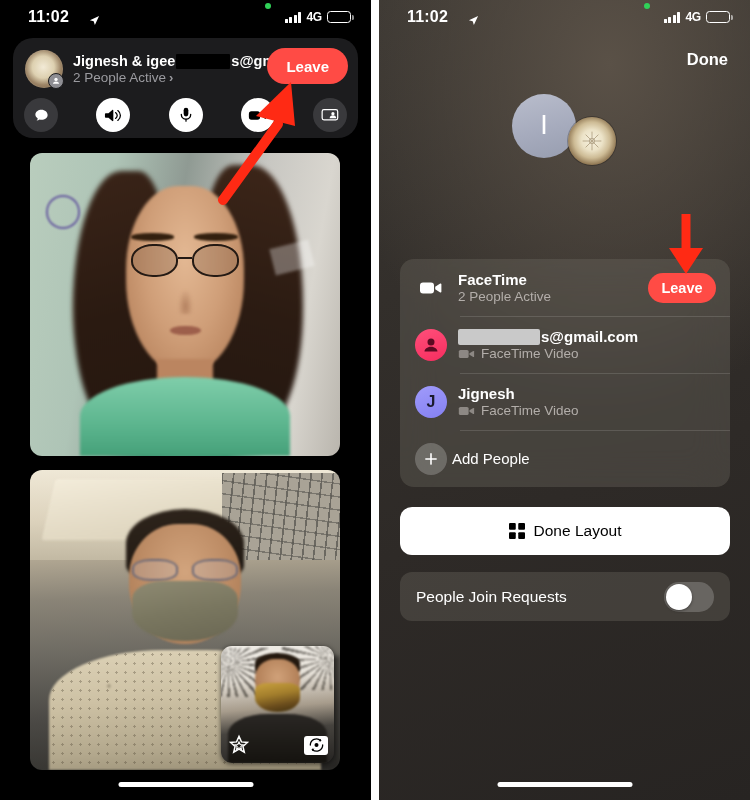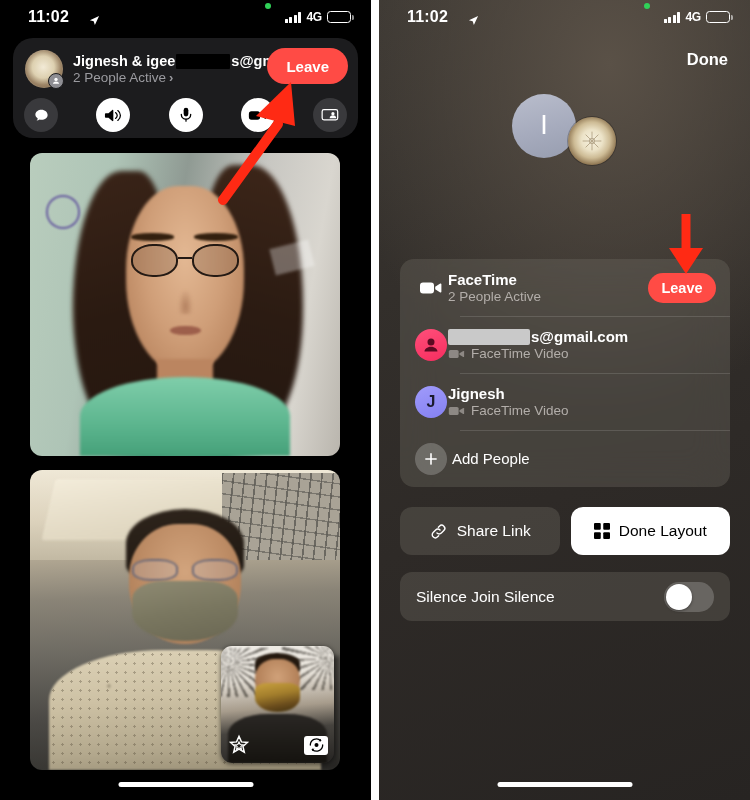--- a/index.html
+++ b/index.html
@@ -196,21 +196,21 @@
              font-size:19.5px; font-weight:bold; color:#fff; white-space:nowrap;
              display:flex; align-items:center; justify-content:center; }
 
   .panel { position:absolute; left:21px; width:330px; background:rgba(124,118,110,.30);
            border-radius:14px; overflow:hidden; backdrop-filter:blur(18px); }
   .list-panel { top:259px; }
   .row { position:relative; display:flex; align-items:center; height:57px; padding:0 14px; }
   .row + .row::before { content:""; position:absolute; left:60px; right:0; top:0; height:1px;
                         background:rgba(255,255,255,.13); }
   .row-ico { width:34px; flex:0 0 34px; display:flex; align-items:center; justify-content:center; }
-  .row-txt { flex:1 1 auto; min-width:0; }
+  .row-txt { flex:1 1 auto; min-width:0; margin-left:10px; }
   .row-t { font-size:15px; font-weight:bold; color:#fff; display:flex; align-items:center; }
   .row-s { font-size:13.5px; color:#b3aeaa; margin-top:1px; display:flex; align-items:center; gap:5px; }
   .leave-pill { width:68px; height:30px; background:#ff4b45; border-radius:15px; color:#fff;
                 font-size:14.5px; font-weight:bold; display:flex; align-items:center;
                 justify-content:center; cursor:pointer; flex:0 0 68px; }
   .ava-circ { width:32px; height:32px; border-radius:50%; display:flex; align-items:center;
               justify-content:center; }
   .ava-pink { background:linear-gradient(160deg,#ff4f7a 0%,#f62d5f 100%); }
   .ava-purple { background:linear-gradient(160deg,#a09bfb 0%,#8480f2 100%); }
   .ava-purple span { font-size:16px; font-weight:bold; color:#1a1a2e; }
@@ -510,40 +510,33 @@
             <svg viewBox="0 0 20 20" width="16" height="16">
               <path d="M10 3.6v12.8M3.6 10h12.8" stroke="#fff" stroke-width="2" stroke-linecap="round"></path>
             </svg>
           </span>
         </span>
         <span class="add-t">Add People</span>
       </div>
     </div>
 
     <div class="btn-row">
-      <div class="sbtn dark">
-        <svg viewBox="0 0 22 22" width="19" height="19">
-          <path d="M9.2 12.8a3.6 3.6 0 0 0 5.1 0l2.9-2.9a3.6 3.6 0 0 0-5.1-5.1l-1.3 1.3" stroke="#fff" stroke-width="1.6" fill="none" stroke-linecap="round"></path>
-          <path d="M12.8 9.2a3.6 3.6 0 0 0-5.1 0l-2.9 2.9a3.6 3.6 0 0 0 5.1 5.1l1.3-1.3" stroke="#fff" stroke-width="1.6" fill="none" stroke-linecap="round"></path>
-        </svg>
-        <span>Share Link</span>
-      </div>
       <div class="sbtn light">
         <svg viewBox="0 0 18 18" width="16" height="16">
           <rect x="0" y="0" width="7.6" height="7.6" rx="1.2" fill="#000"></rect>
           <rect x="10.4" y="0" width="7.6" height="7.6" rx="1.2" fill="#000"></rect>
           <rect x="0" y="10.4" width="7.6" height="7.6" rx="1.2" fill="#000"></rect>
           <rect x="10.4" y="10.4" width="7.6" height="7.6" rx="1.2" fill="#000"></rect>
         </svg>
         <span>Done Layout</span>
       </div>
     </div>
 
     <div class="silence">
-      <span class="silence-t">Silence Join Silence</span>
+      <span class="silence-t">People Join Requests</span>
       <span class="toggle">
           <span class="knob"></span>
         </span>
     </div>
 
     <div class="home-ind"></div>
 
     <svg class="arrow" style="left:284px;top:214px;width:46px;height:62px" viewBox="0 0 46 62">
       <path d="M23 0 L23 38" stroke="#FF2A14" stroke-width="9" fill="none"></path>
       <path d="M6 34 L40 34 L23 60 Z" fill="#FF2A14"></path>

